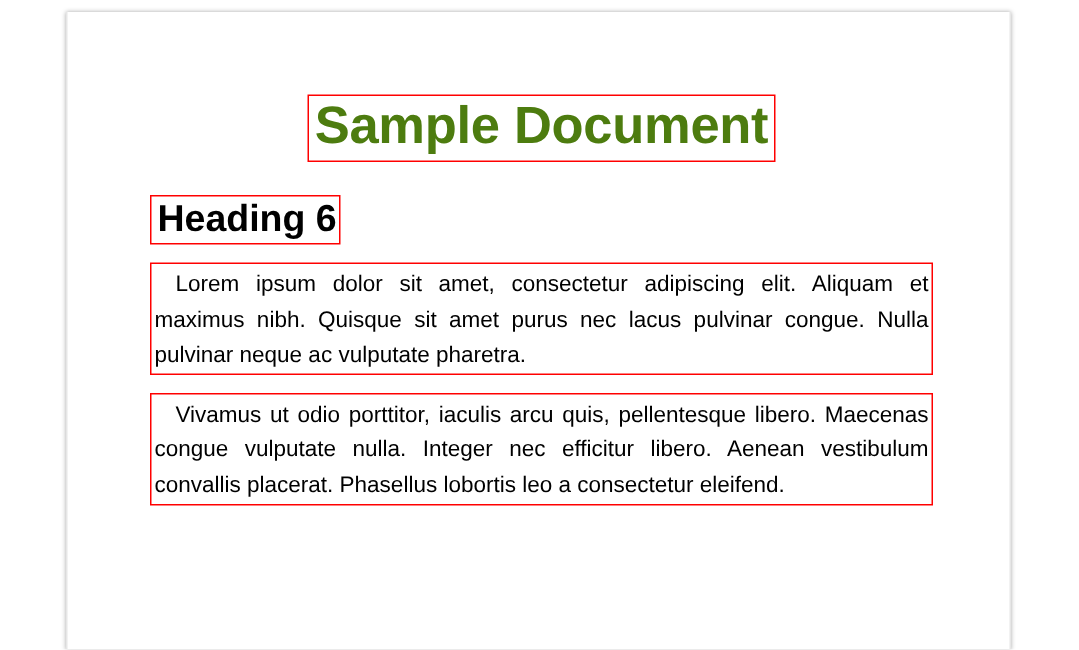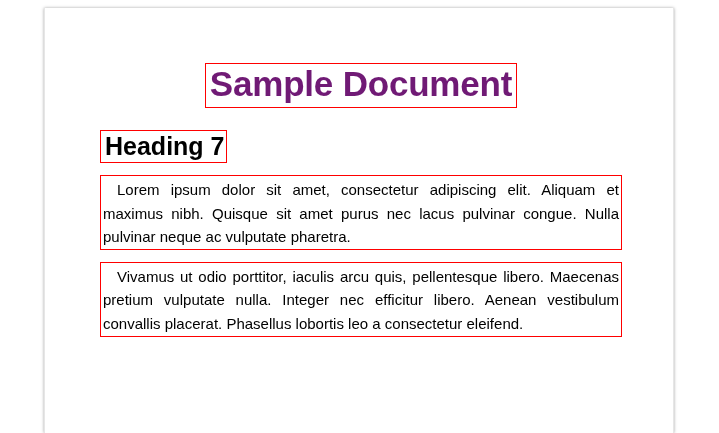--- a/index.html
+++ b/index.html
@@ -33,21 +33,21 @@
   }
   .content {
     position: absolute;
     left: 56px;
     top: 56px;
     width: 520px;
   }
   .doc-title {
     font-size: 35px;
     font-weight: bold;
-    color: #701a75;
+    color: #4d7c0f;
     text-align: center;
     line-height: 1.1;
     margin: 0;
     letter-spacing: -0.2px;
   }
   .title-wrap {
     text-align: center;
     margin-bottom: 20px;
   }
   .box {
@@ -92,22 +92,22 @@
 
 <div class="viewer">
   <div class="page">
     <div class="content">
 
       <div class="title-wrap">
         <span class="box title-text doc-title">Sample Document</span>
       </div>
 
       <div class="heading-wrap">
-        <span class="box doc-heading">Heading 7</span>
+        <span class="box doc-heading">Heading 6</span>
       </div>
 
       <p class="para">Lorem ipsum dolor sit amet, consectetur adipiscing elit. Aliquam et maximus nibh. Quisque sit amet purus nec lacus pulvinar congue. Nulla pulvinar neque ac vulputate pharetra.</p>
 
-      <p class="para">Vivamus ut odio porttitor, iaculis arcu quis, pellentesque libero. Maecenas pretium vulputate nulla. Integer nec efficitur libero. Aenean vestibulum convallis placerat. Phasellus lobortis leo a consectetur eleifend.</p>
+      <p class="para">Vivamus ut odio porttitor, iaculis arcu quis, pellentesque libero. Maecenas congue vulputate nulla. Integer nec efficitur libero. Aenean vestibulum convallis placerat. Phasellus lobortis leo a consectetur eleifend.</p>
 
     </div>
   </div>
 </div>
 
 </body></html>

